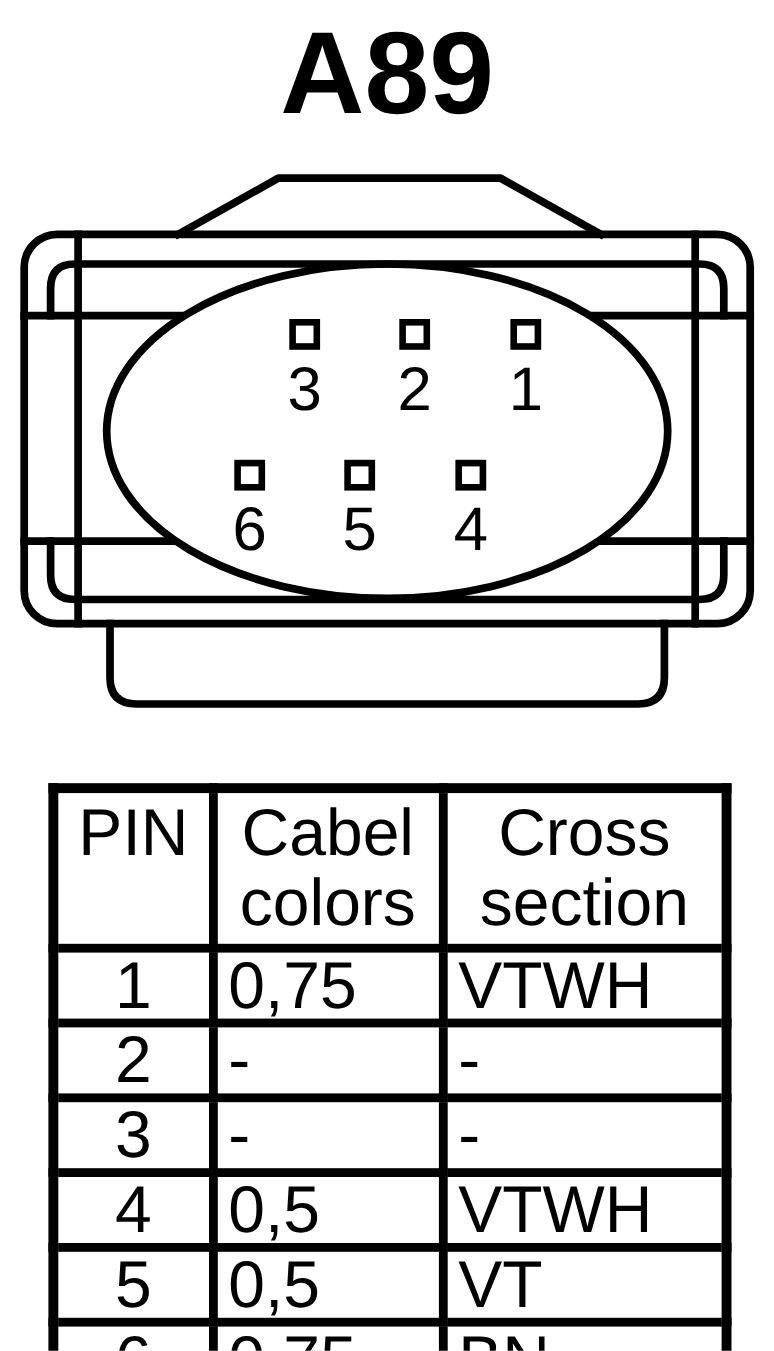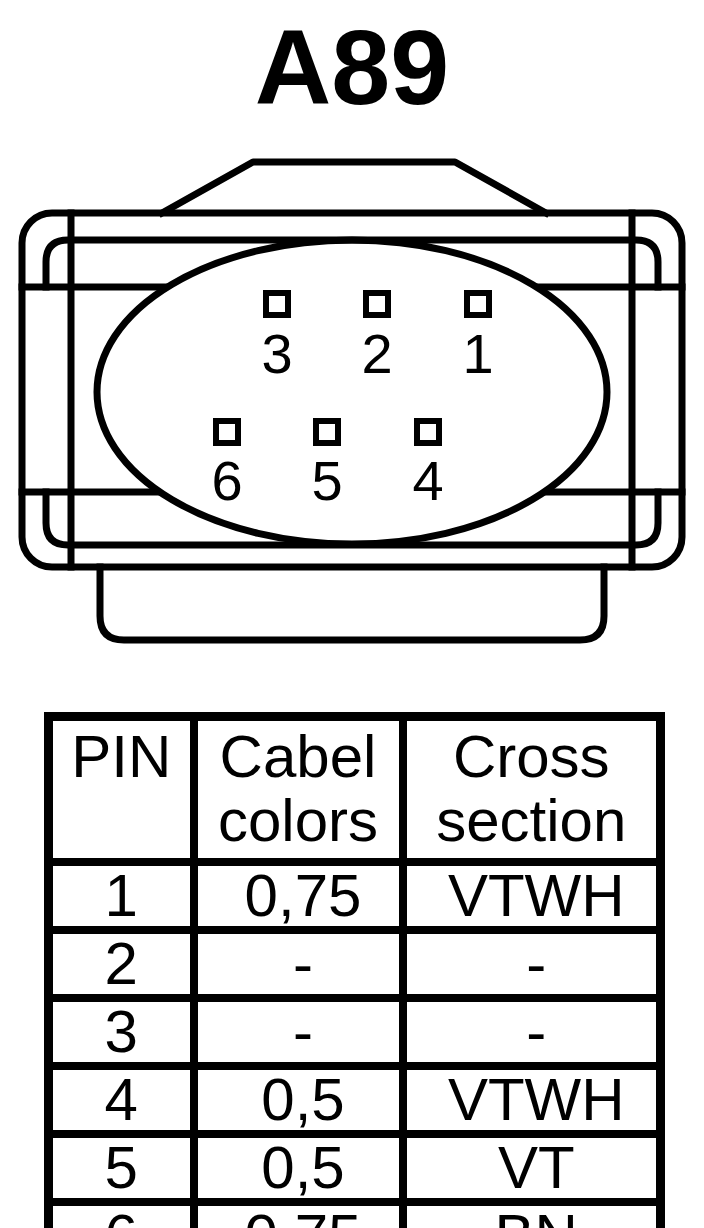--- a/index.html
+++ b/index.html
@@ -66,21 +66,21 @@
   }
   table.pin-table td {
     height: 60px;
     line-height: 58px;
     vertical-align: middle;
   }
   table.pin-table td.pin-col {
     text-align: center;
   }
   table.pin-table td.val-col {
-    text-align: center;
+    text-align: left;
     padding-left: 10px;
   }
   col.c1 { width: 145px; }
   col.c2 { width: 209px; }
   col.c3 { width: 258px; }
 </style>
 </head>
 <body>
 
 <div class="title">A89</div>

